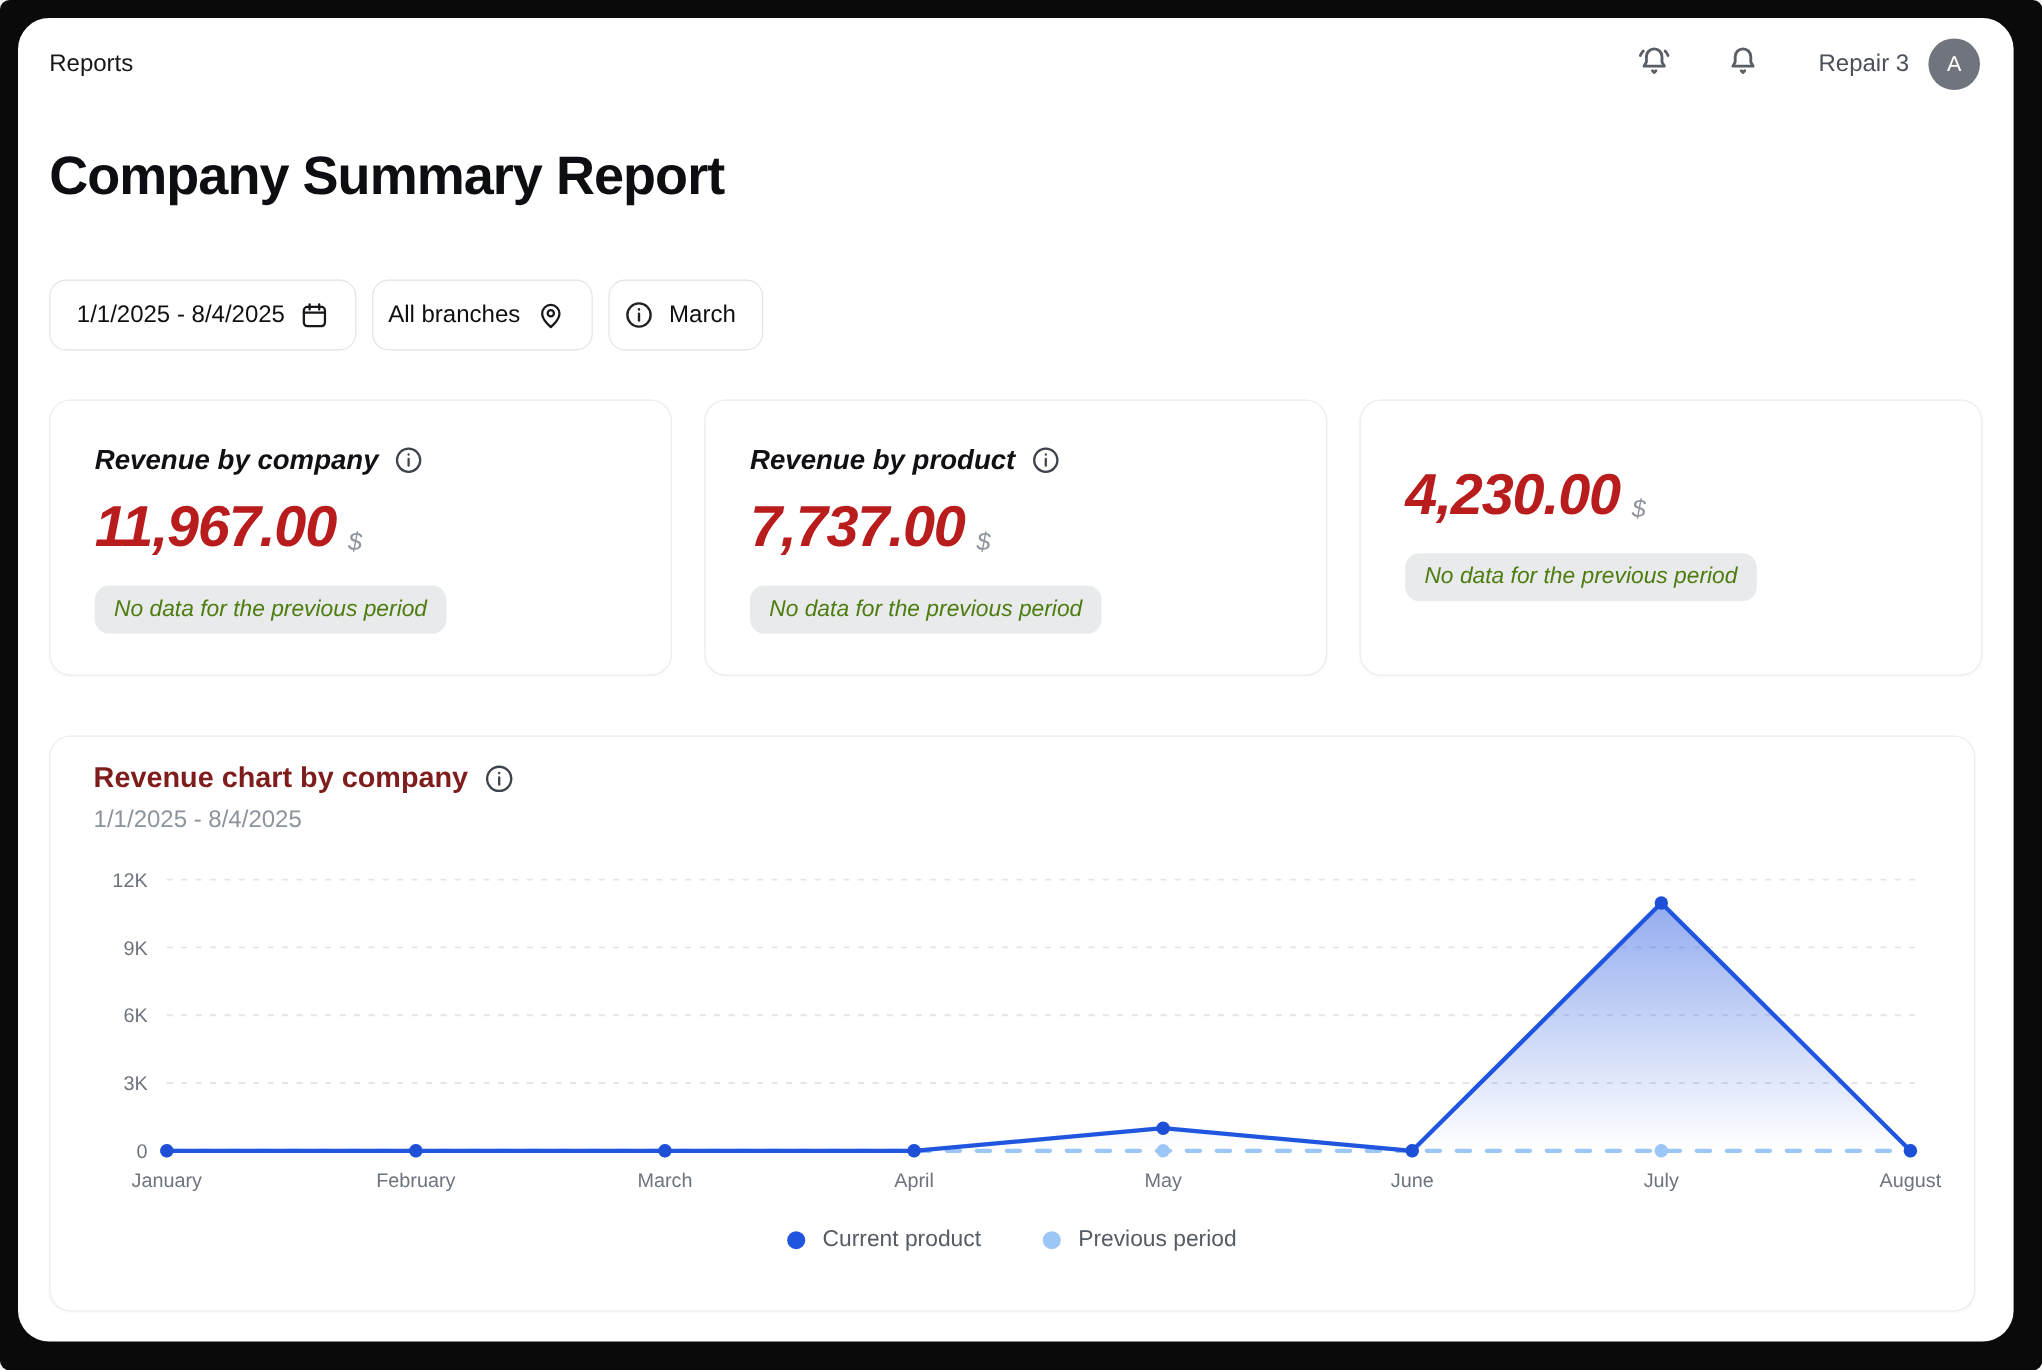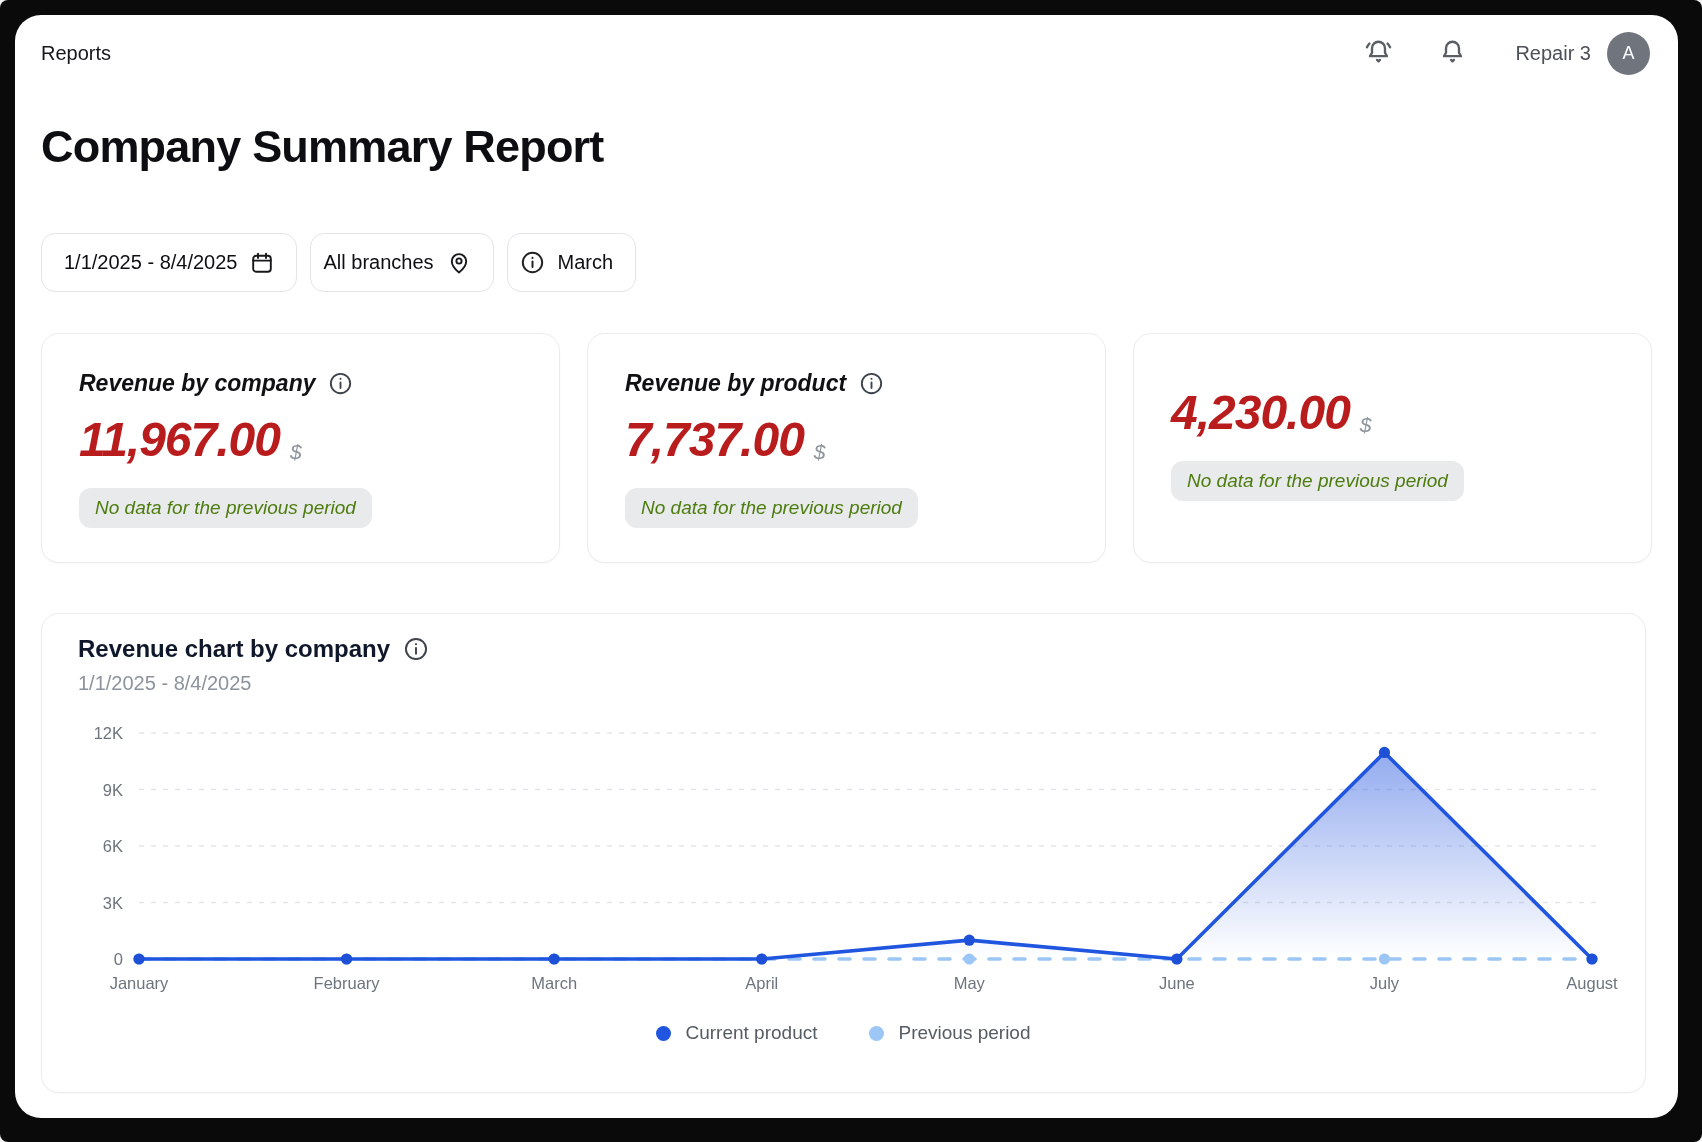--- a/index.html
+++ b/index.html
@@ -33,21 +33,21 @@
   .kpi-title { font-size:23px; font-weight:600; color:#101114; }
   .info-icon { color:#3e434c; display:flex; cursor:pointer; }
   .kpi-value-row { margin-top:15px; display:flex; align-items:baseline; }
   .kpi-value { font-size:48px; font-weight:700; letter-spacing:-1px; color:#b91c1c; }
   .kpi-currency { margin-left:10px; font-size:21px; font-weight:500; color:#8f959d; position:relative; top:3px; }
   .kpi-badge { display:inline-block; margin-top:21px; background:#e9eaec; border-radius:12px; padding:9px 16px; font-size:19px; font-weight:500; color:#4d7c0f; }
 
   
   .chart-card { position:absolute; left:26px; top:598px; width:1605px; height:480px; background:#fff; border:1px solid #ebecef; border-radius:18px; box-shadow:0 1px 2px rgba(16,24,40,0.03); }
   .chart-head { display:flex; align-items:center; gap:13px; padding:21px 0 0 36px; }
-  .chart-title { font-size:24px; font-weight:600; color:#0f172a; }
+  .chart-title { font-size:24px; font-weight:600; color:#7f1d1d; }
   .chart-subtitle { padding:9px 0 0 36px; font-size:20px; color:#8d939c; }
   .chart-svg { position:absolute; left:0; top:92px; width:1605px; height:295px; }
   .legend { position:absolute; left:0; top:408px; width:100%; display:flex; justify-content:center; gap:52px; }
   .legend-item { display:flex; align-items:center; gap:14px; cursor:pointer; }
   .legend-dot { width:15px; height:15px; border-radius:50%; }
   .legend-label { font-size:19px; color:#565c64; }
 </style>
 </head>
 <body>
 

